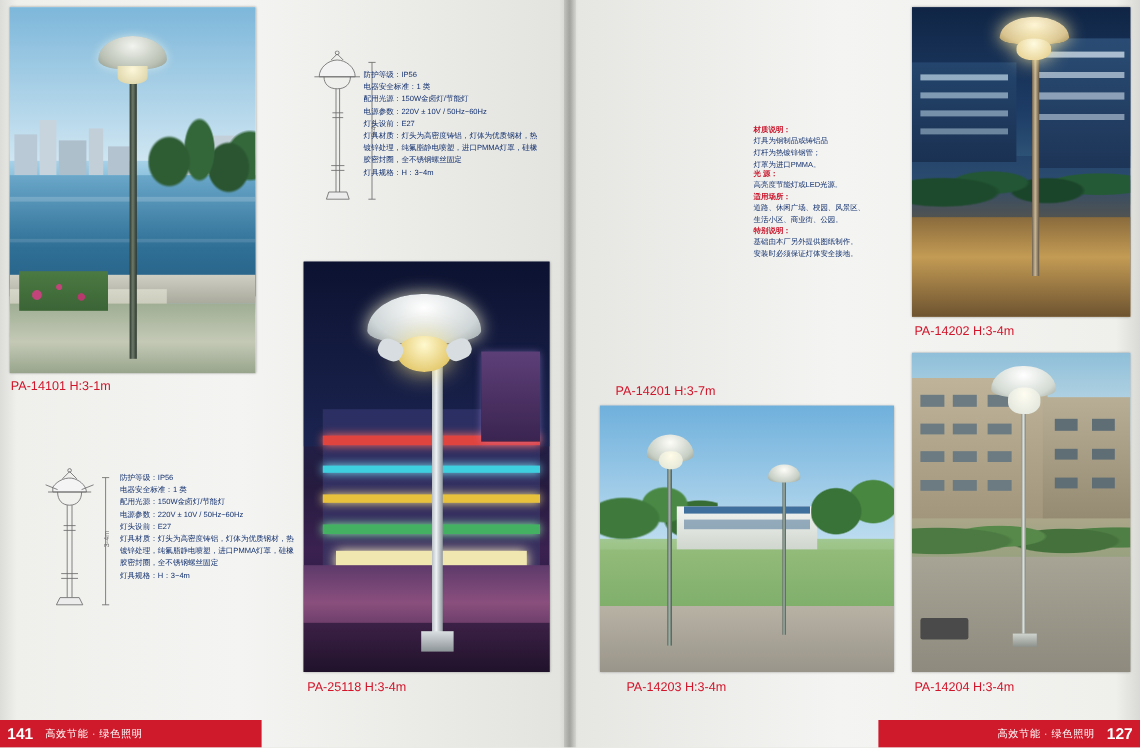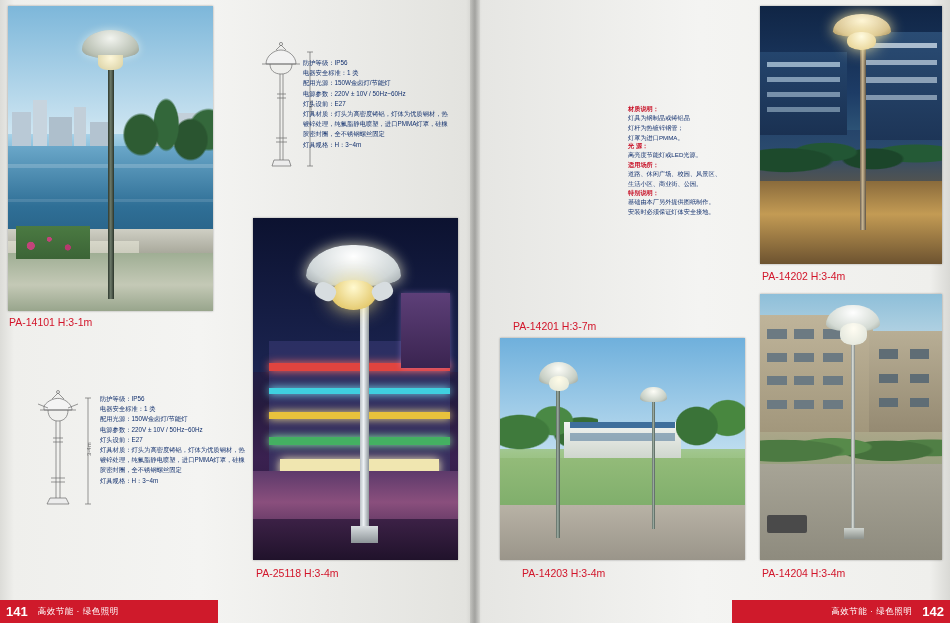--- a/index.html
+++ b/index.html
@@ -427,14 +427,14 @@
   <div style="position:absolute;left:46%;bottom:8%;width:11%;height:4%;background:linear-gradient(#cfd4cf,#8d928d);"></div>
 </div>
 <div class="cap" style="left:762px; top:567px;text-align:center;">PA-14204 H:3-4m</div>
 
 <div class="footer-bar footer-left">
   <span class="pagenum">141</span>
   <span class="footer-txt">高效节能 · 绿色照明</span>
 </div>
 <div class="footer-bar footer-right">
   <span class="footer-txt">高效节能 · 绿色照明</span>
-  <span class="pagenum">142</span>
+  <span class="pagenum">127</span>
 </div>
 
 </body></html>

